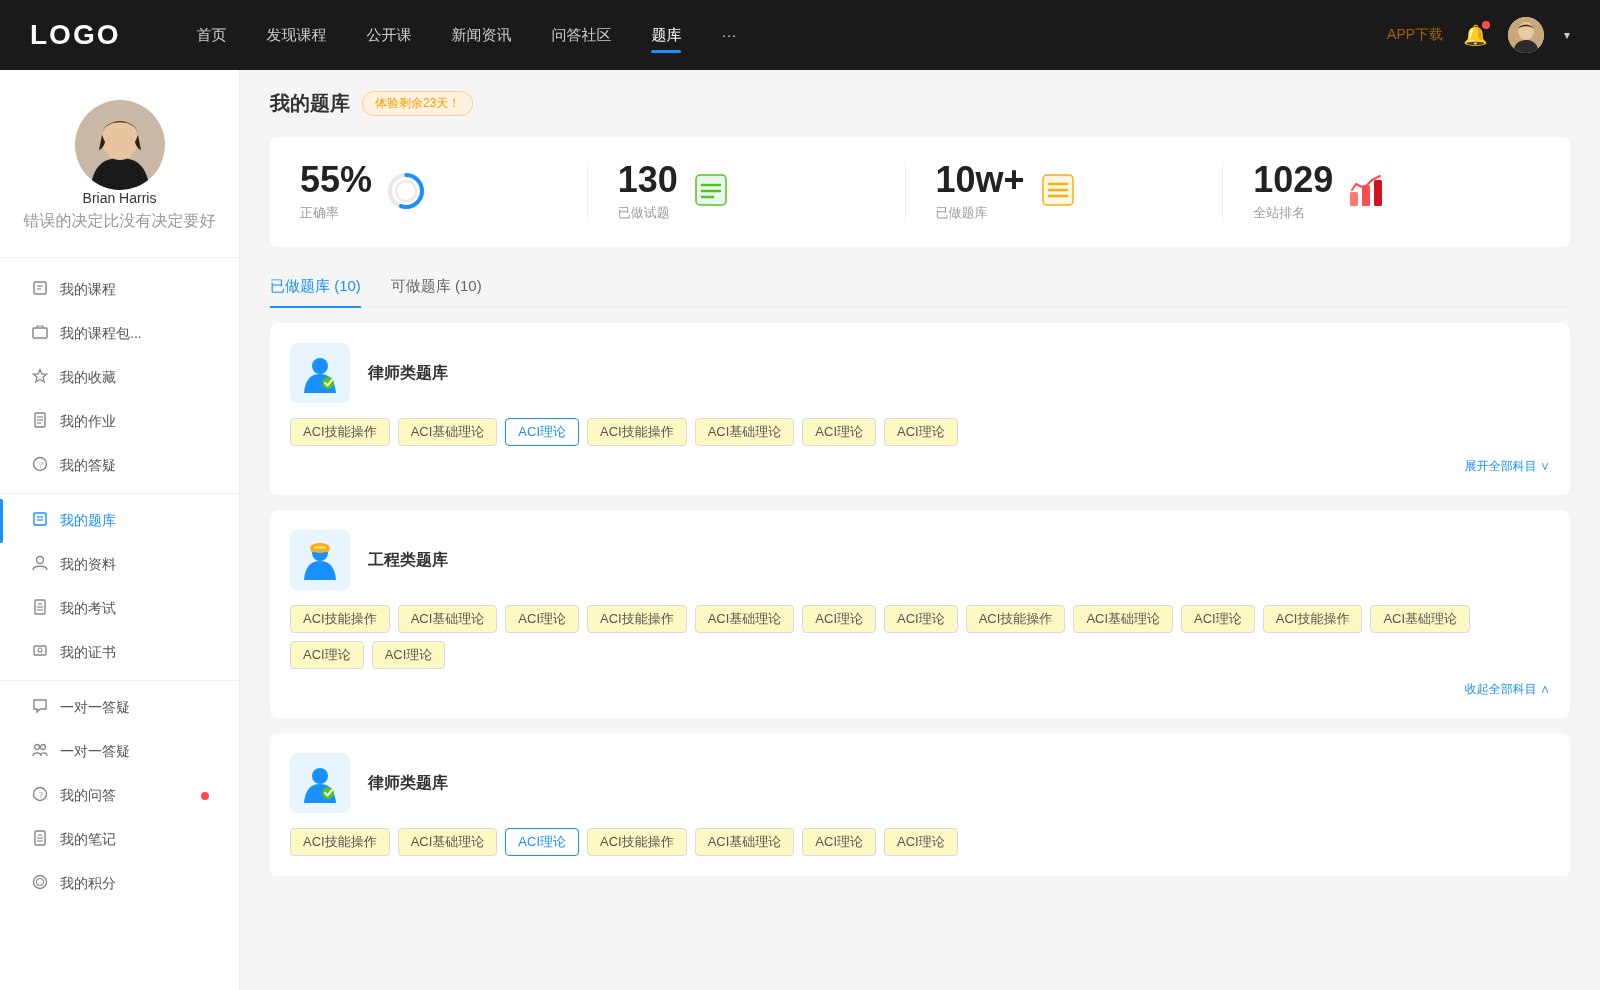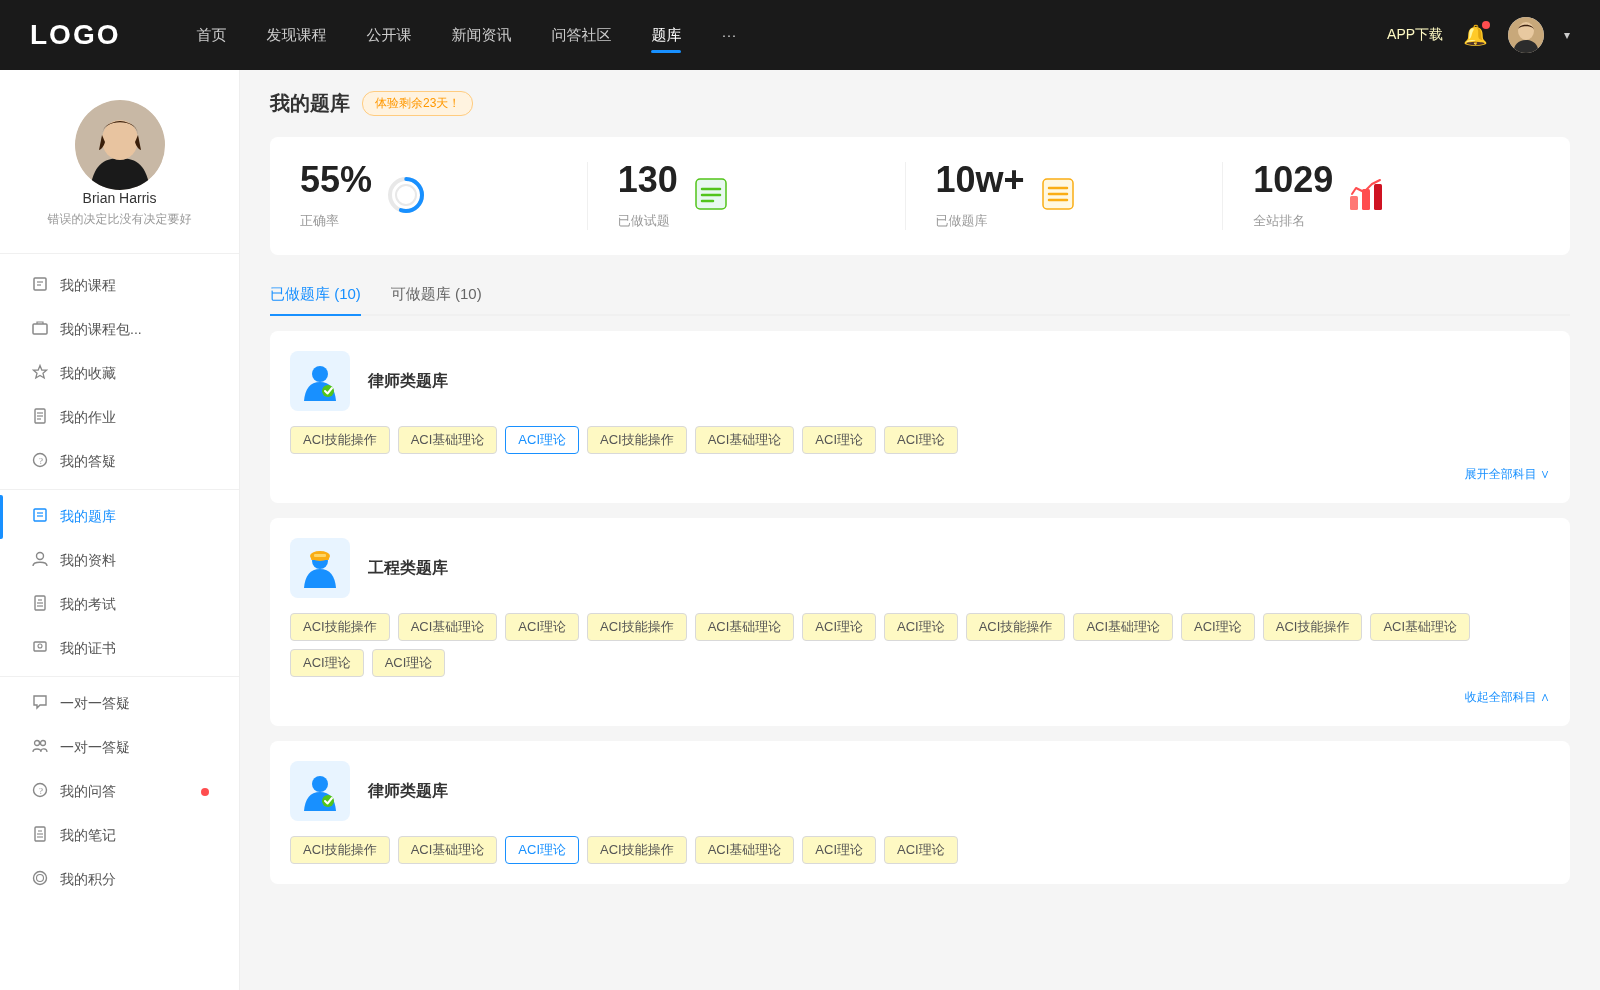--- a/index.html
+++ b/index.html
@@ -13,21 +13,21 @@
       align-items: center;
       padding: 8px 30px;
       position: fixed; top: 0; left: 0; right: 0; z-index: 100; gap: 16px;
     }
     .nav-logo { color: #fff; font-size: 28px; font-weight: bold; margin-right: 60px; letter-spacing: 2px; }
     .nav-links { display: flex; gap: 40px; flex: 1; }
     .nav-link { color: #ccc; font-size: 15px; cursor: pointer; text-decoration: none; position: relative; }
     .nav-link.active { color: #fff; }
     .nav-link.active::after { content: ''; position: absolute; bottom: -8px; left: 0; right: 0; height: 3px; background: #1890ff; border-radius: 2px; }
     .nav-right { display: flex; align-items: center; gap: 20px; }
-    .nav-app-dl { color: #fef9c3; font-size: 14px; cursor: pointer; text-align: center; }
+    .nav-app-dl { color: #a16207; font-size: 14px; cursor: pointer; text-align: center; }
     .nav-bell { position: relative; cursor: pointer; }
     .nav-bell-icon { color: #fff; font-size: 20px; }
     .nav-bell-dot { position: absolute; top: -2px; right: -2px; width: 8px; height: 8px; background: #ff4d4f; border-radius: 50%; }
     .nav-avatar { width: 36px; height: 36px; border-radius: 50%; background: #ccc; overflow: hidden; cursor: pointer; }
     .nav-chevron { color: #ccc; font-size: 12px; cursor: pointer; }
 
     
     .layout { display: flex; margin-top: 70px; min-height: calc(100vh - 70px); }
 
     
@@ -43,21 +43,21 @@
       border-right: 1px solid #eee;
     }
     .sidebar-profile { display: flex; flex-direction: column; align-items: center; padding: 0 20px 20px; }
     .sidebar-avatar-circle {
       width: 90px; height: 90px; border-radius: 50%;
       background: linear-gradient(135deg, #e8e0d5 0%, #d4c5b5 100%);
       display: flex; align-items: center; justify-content: center;
       font-size: 40px; overflow: hidden; position: relative;
     }
     .sidebar-name { font-size: 14px; color: #333; font-weight: 500; margin-bottom: 5px; }
-    .sidebar-motto { font-size: 12px; color: #999; text-align: center; }
+    .sidebar-motto { font-size: 16px; color: #999; text-align: center; }
     .sidebar-divider { height: 1px; background: #f0f0f0; margin: 5px 0; }
     .sidebar-menu { padding: 5px 0; }
     .sidebar-menu-item {
       display: flex; align-items: center; gap: 10px;
       padding: 12px 30px; cursor: pointer; font-size: 14px; color: #555;
       position: relative;
     }
     .sidebar-menu-item.active { color: #1890ff; font-weight: 500; }
     .sidebar-menu-item.active::before { content: ''; position: absolute; left: 0; top: 0; bottom: 0; width: 3px; background: #1890ff; border-radius: 0 2px 2px 0; }
     .sidebar-menu-icon { font-size: 16px; width: 20px; text-align: center; }
@@ -99,21 +99,21 @@
       display: flex;
       align-items: center;
       gap: 15px;
       border-right: 1px solid #f0f0f0;
       padding: 0 20px;
     }
     .stat-item:first-child { padding-left: 0; }
     .stat-item:last-child { border-right: none; }
     .stat-text {}
     .stat-number { font-size: 36px; font-weight: 600; color: #222; line-height: 1; }
-    .stat-label { font-size: 13px; color: #999; margin-top: 14px; }
+    .stat-label { font-size: 13px; color: #999; margin-top: 6px; }
     .stat-icon { width: 40px; height: 40px; }
 
     
     .tabs-section { margin-bottom: 15px; }
     .tabs { display: flex; gap: 30px; border-bottom: 2px solid #f0f0f0; }
     .tab {
       font-size: 15px; padding: 10px 0; cursor: pointer; color: #666;
       position: relative; border-bottom: 2px solid transparent; margin-bottom: -2px;
     }
     .tab.active { color: #1890ff; border-bottom-color: #1890ff; font-weight: 500; }

